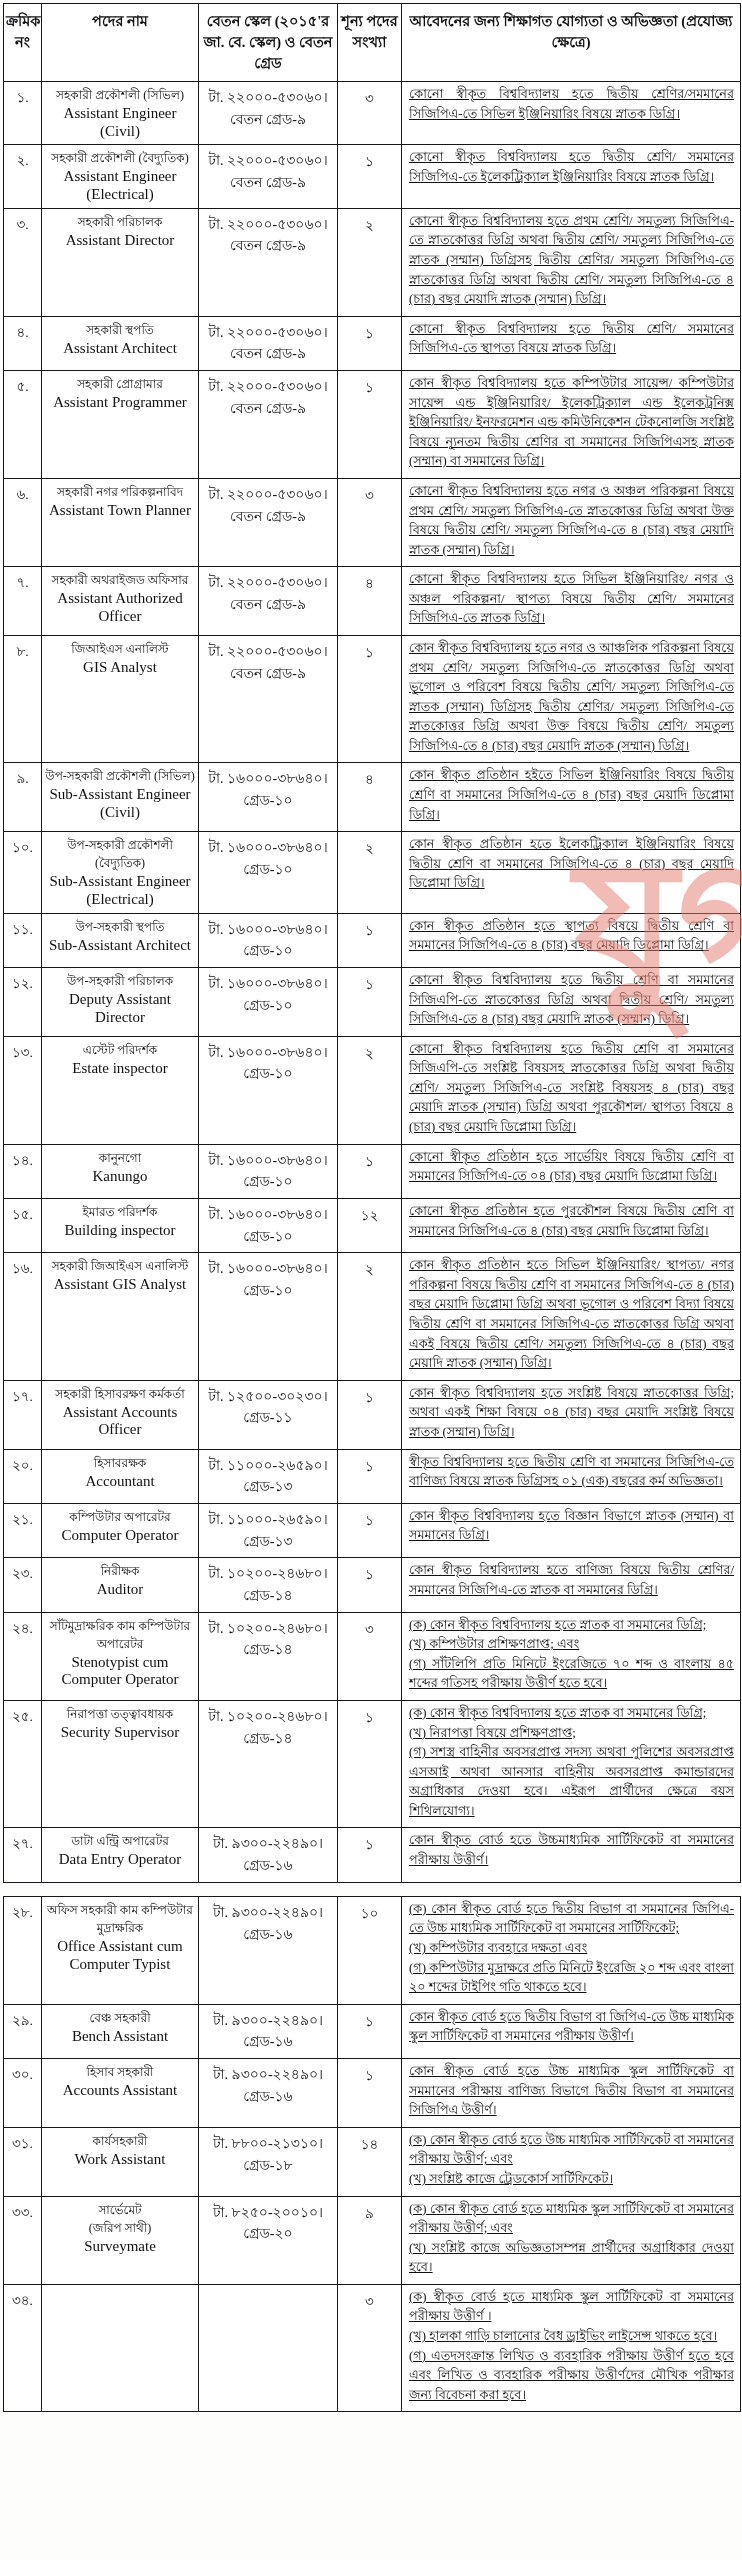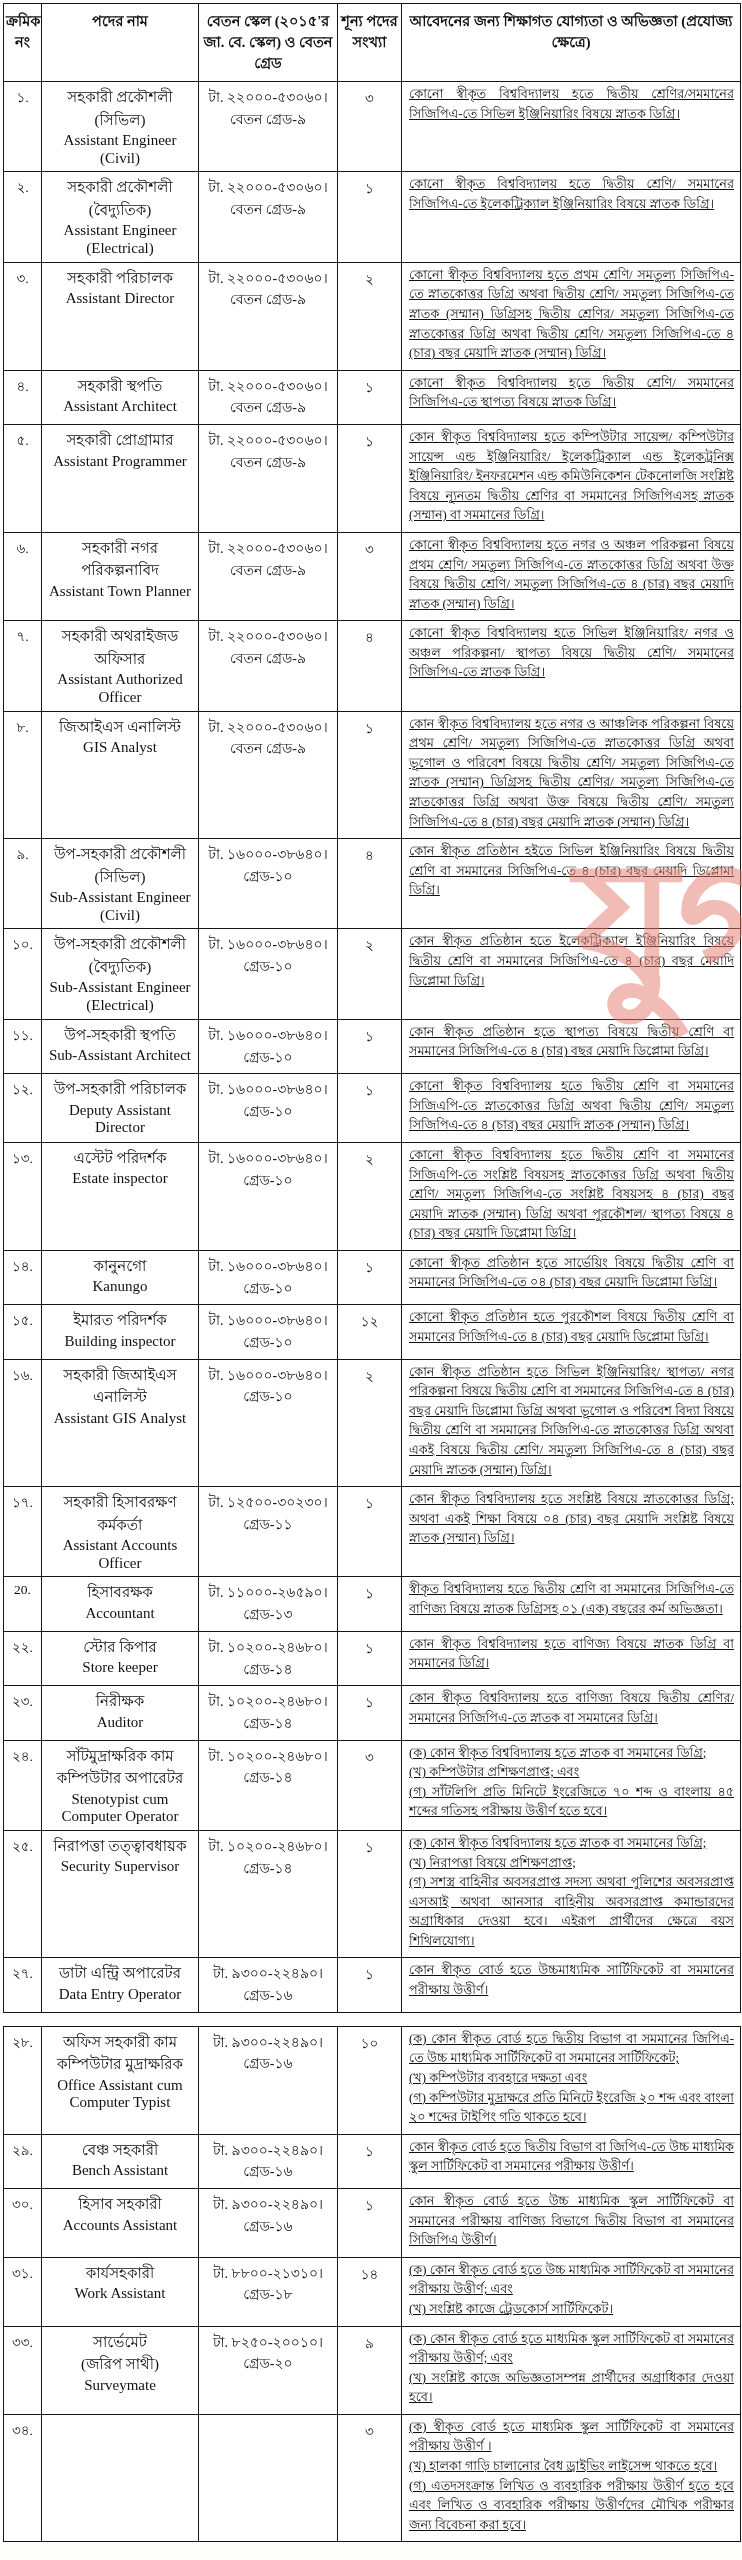--- a/index.html
+++ b/index.html
@@ -43,21 +43,21 @@
   col.c-pay    { width:139px; }
   col.c-vac    { width:64px; }
   col.c-qual   { width:339px; }
   td.cell-serial {
     text-align:center;
     font-size:13.5px;
     padding-top:5px;
   }
   td.cell-post { padding:4px 3px; text-align:center; }
   .post-bn {
-    font-size:15px;
+    font-size:12px;
     line-height:1.5;
     white-space:pre-line;
     text-align:center;
   }
   .post-en {
     font-size:15px;
     line-height:1.18;
     margin-top:1px;
   }
   td.cell-pay {
@@ -351,47 +351,47 @@
             <div>টা. ১২৫০০-৩০২৩০।</div>
             <div>গ্রেড-১১</div>
           </td>
           <td class="cell-vac">১</td>
           <td class="cell-qual">কোন স্বীকৃত বিশ্ববিদ্যালয় হতে সংশ্লিষ্ট বিষয়ে স্নাতকোত্তর ডিগ্রি; অথবা একই শিক্ষা বিষয়ে ০৪ (চার) বছর মেয়াদি সংশ্লিষ্ট বিষয়ে স্নাতক (সম্মান) ডিগ্রি।</td>
         </tr>
 
 
 
         <tr>
-          <td class="cell-serial">20.</td>
+          <td class="cell-serial">২০.</td>
           <td class="cell-post">
             <div class="post-bn">হিসাবরক্ষক</div>
             <div class="post-en">Accountant</div>
           </td>
           <td class="cell-pay">
             <div>টা. ১১০০০-২৬৫৯০।</div>
             <div>গ্রেড-১৩</div>
           </td>
           <td class="cell-vac">১</td>
           <td class="cell-qual">স্বীকৃত বিশ্ববিদ্যালয় হতে দ্বিতীয় শ্রেণি বা সমমানের সিজিপিএ-তে বাণিজ্য বিষয়ে স্নাতক ডিগ্রিসহ ০১ (এক) বছরের কর্ম অভিজ্ঞতা।</td>
         </tr>
 
-
-        <tr>
-          <td class="cell-serial">২২.</td>
-          <td class="cell-post">
-            <div class="post-bn">স্টোর কিপার</div>
-            <div class="post-en">Store keeper</div>
-          </td>
-          <td class="cell-pay">
-            <div>টা. ১০২০০-২৪৬৮০।</div>
-            <div>গ্রেড-১৪</div>
-          </td>
-          <td class="cell-vac">১</td>
-          <td class="cell-qual">কোন স্বীকৃত বিশ্ববিদ্যালয় হতে বাণিজ্য বিষয়ে স্নাতক ডিগ্রি বা সমমানের ডিগ্রি।</td>
-        </tr>
+        <tr>
+          <td class="cell-serial">২১.</td>
+          <td class="cell-post">
+            <div class="post-bn">কম্পিউটার অপারেটর</div>
+            <div class="post-en">Computer Operator</div>
+          </td>
+          <td class="cell-pay">
+            <div>টা. ১১০০০-২৬৫৯০।</div>
+            <div>গ্রেড-১৩</div>
+          </td>
+          <td class="cell-vac">১</td>
+          <td class="cell-qual">কোন স্বীকৃত বিশ্ববিদ্যালয় হতে বিজ্ঞান বিভাগে স্নাতক (সম্মান) বা সমমানের ডিগ্রি।</td>
+        </tr>
+
 
         <tr>
           <td class="cell-serial">২৩.</td>
           <td class="cell-post">
             <div class="post-bn">নিরীক্ষক</div>
             <div class="post-en">Auditor</div>
           </td>
           <td class="cell-pay">
             <div>টা. ১০২০০-২৪৬৮০।</div>
             <div>গ্রেড-১৪</div>

